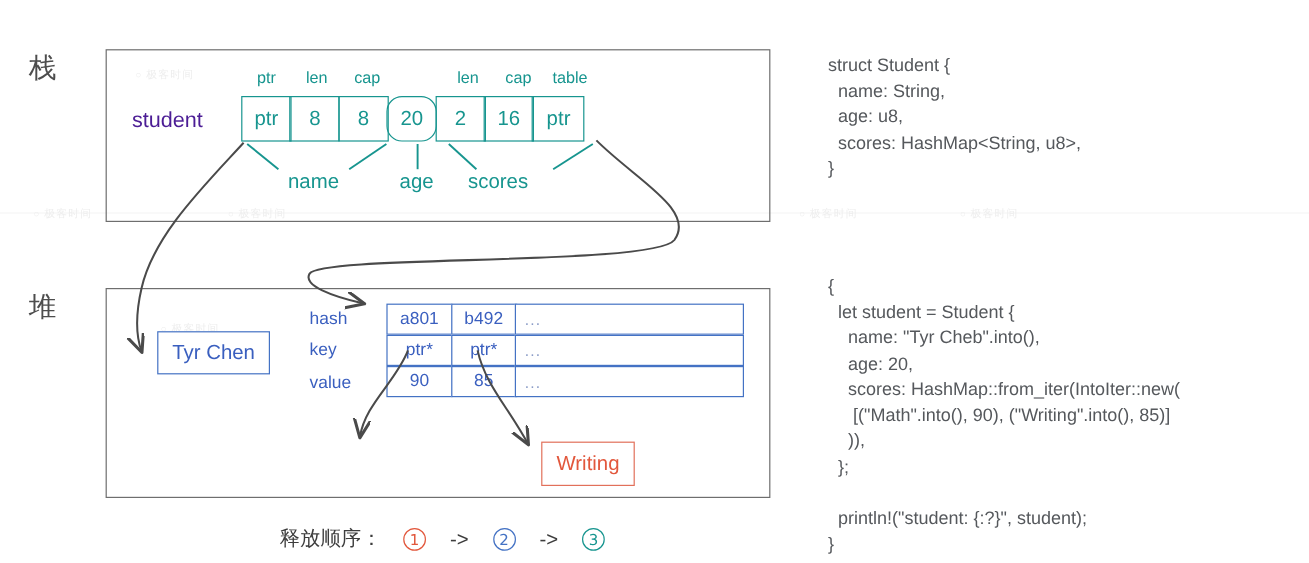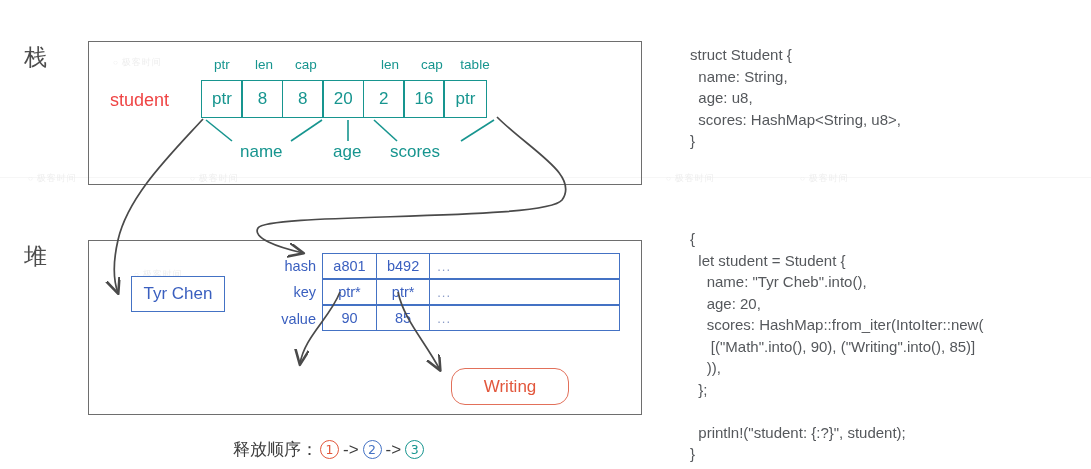--- a/index.html
+++ b/index.html
@@ -82,21 +82,21 @@
   .caption-top {
     position: absolute;
     font-size: 13.5px;
     color: #17958f;
     text-align: center;
     line-height: 1;
   }
   .var-label {
     position: absolute;
     font-size: 18px;
-    color: #ef4444;
+    color: #4c1d95;
     line-height: 1;
   }
   .field-label {
     position: absolute;
     font-size: 17px;
     color: #17958f;
     line-height: 1;
   }
 
   
@@ -138,21 +138,21 @@
     margin-left: -1.4px;
     height: 100%;
     background: #fff;
   }
   .hm-cell:first-child { margin-left: 0; }
   .hm-cell.wide { justify-content: flex-start; padding-left: 7px; color: #8b9cc7; letter-spacing: 1px; font-size: 13px;}
   .hm-label {
     position: absolute;
     font-size: 14.5px;
     color: #3a5fbf;
-    text-align: right;
+    text-align: left;
     line-height: 1;
   }
 
   
   .code {
     position: absolute;
     font-size: 15px;
     line-height: 21.5px;
     color: #55585c;
     white-space: pre;
@@ -162,20 +162,21 @@
   
   .footer {
     position: absolute;
     font-size: 17px;
     color: #3d3d3d;
     font-family: "DejaVu Sans", sans-serif;
     display: flex;
     align-items: center;
     line-height: 1;
     white-space: nowrap;
+    gap: 16px;
   }
   .circ {
     display: inline-block;
     width: 19px; height: 19px;
     border-radius: 50%;
     border: 1.6px solid;
     font-size: 12.5px;
     line-height: 17px;
     text-align: center;
     margin: 0 2px;
@@ -217,21 +218,21 @@
   <div class="caption-top" style="left:285px; top:58px; width:42px;">cap</div>
   <div class="caption-top" style="left:327px; top:58px; width:42px;"></div>
   <div class="caption-top" style="left:369px; top:58px; width:42px;">len</div>
   <div class="caption-top" style="left:411px; top:58px; width:42px;">cap</div>
   <div class="caption-top" style="left:453px; top:58px; width:44px;">table</div>
 
   <div class="struct-row" style="left:201px; top:80px; width:296px; height:38px;">
     <div class="cell" style="width:42px;">ptr</div>
     <div class="cell" style="width:42px;">8</div>
     <div class="cell" style="width:42px;">8</div>
-    <div class="cell" style="width:42px;">20</div>
+    <div class="cell" style="width:42px;border-radius:13px;">20</div>
     <div class="cell" style="width:42px;">2</div>
     <div class="cell" style="width:42px;">16</div>
     <div class="cell" style="width:44px;">ptr</div>
   </div>
 
   <div class="field-label" style="left:240px; top:143px;">name</div>
   <div class="field-label" style="left:333px; top:143px;">age</div>
   <div class="field-label" style="left:390px; top:143px;">scores</div>
 
   <div class="blue-box" style="left:131px; top:276px; width:94px; height:36px;">Tyr Chen</div>
@@ -249,21 +250,21 @@
     <div class="hm-cell" style="width:55px;">ptr*</div>
     <div class="hm-cell" style="width:55px;">ptr*</div>
     <div class="hm-cell wide" style="width:191px;">...</div>
   </div>
   <div class="hm-row" style="left:322px; top:305px; width:299px; height:26px;">
     <div class="hm-cell" style="width:55px;">90</div>
     <div class="hm-cell" style="width:55px;">85</div>
     <div class="hm-cell wide" style="width:191px;">...</div>
   </div>
 
-  <div class="orange-box" style="left:451px; top:368px; width:118px;  height:37px;border-radius:14px;">Writing</div>
+  <div class="orange-box" style="left:451px; top:368px; width:78px;  height:37px;">Writing</div>
 
   <div class="code" style="left:690px; top:44px;">struct Student {
   name: String,
   age: u8,
   scores: HashMap&lt;String, u8&gt;,
 }</div>
   <div class="code" style="left:690px; top:228px;">{
   let student = Student {
     name: "Tyr Cheb".into(),
     age: 20,

